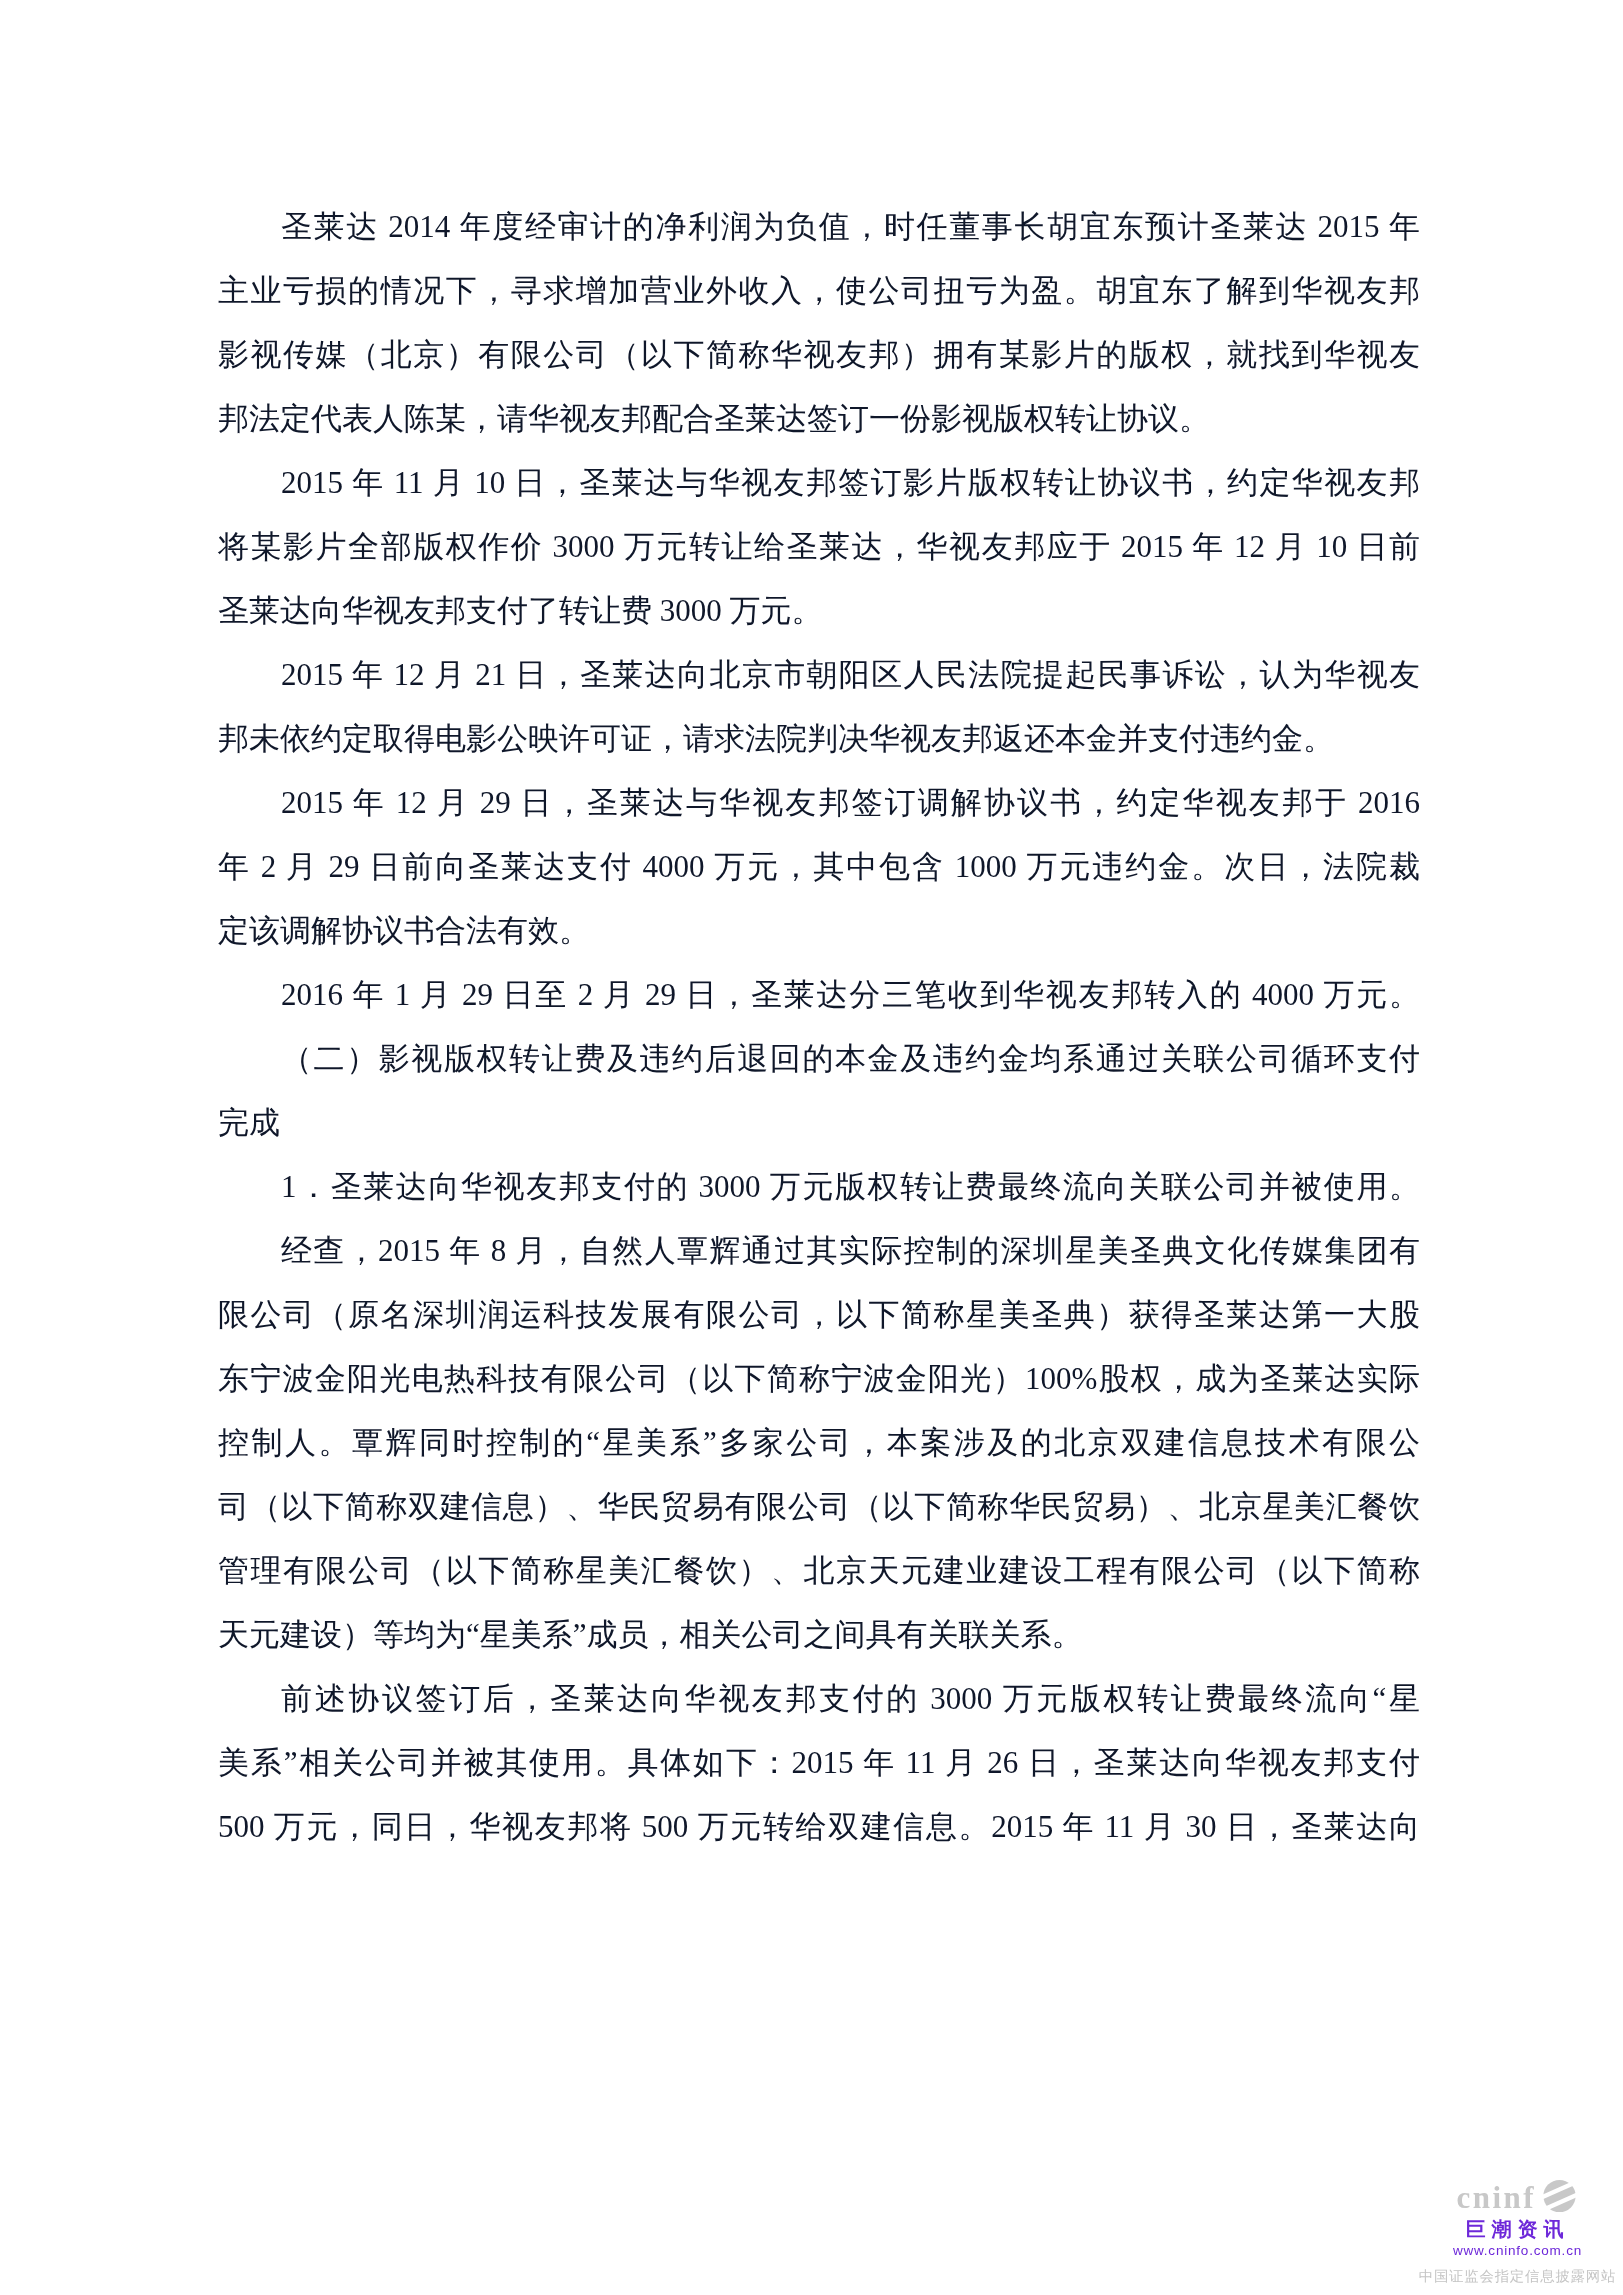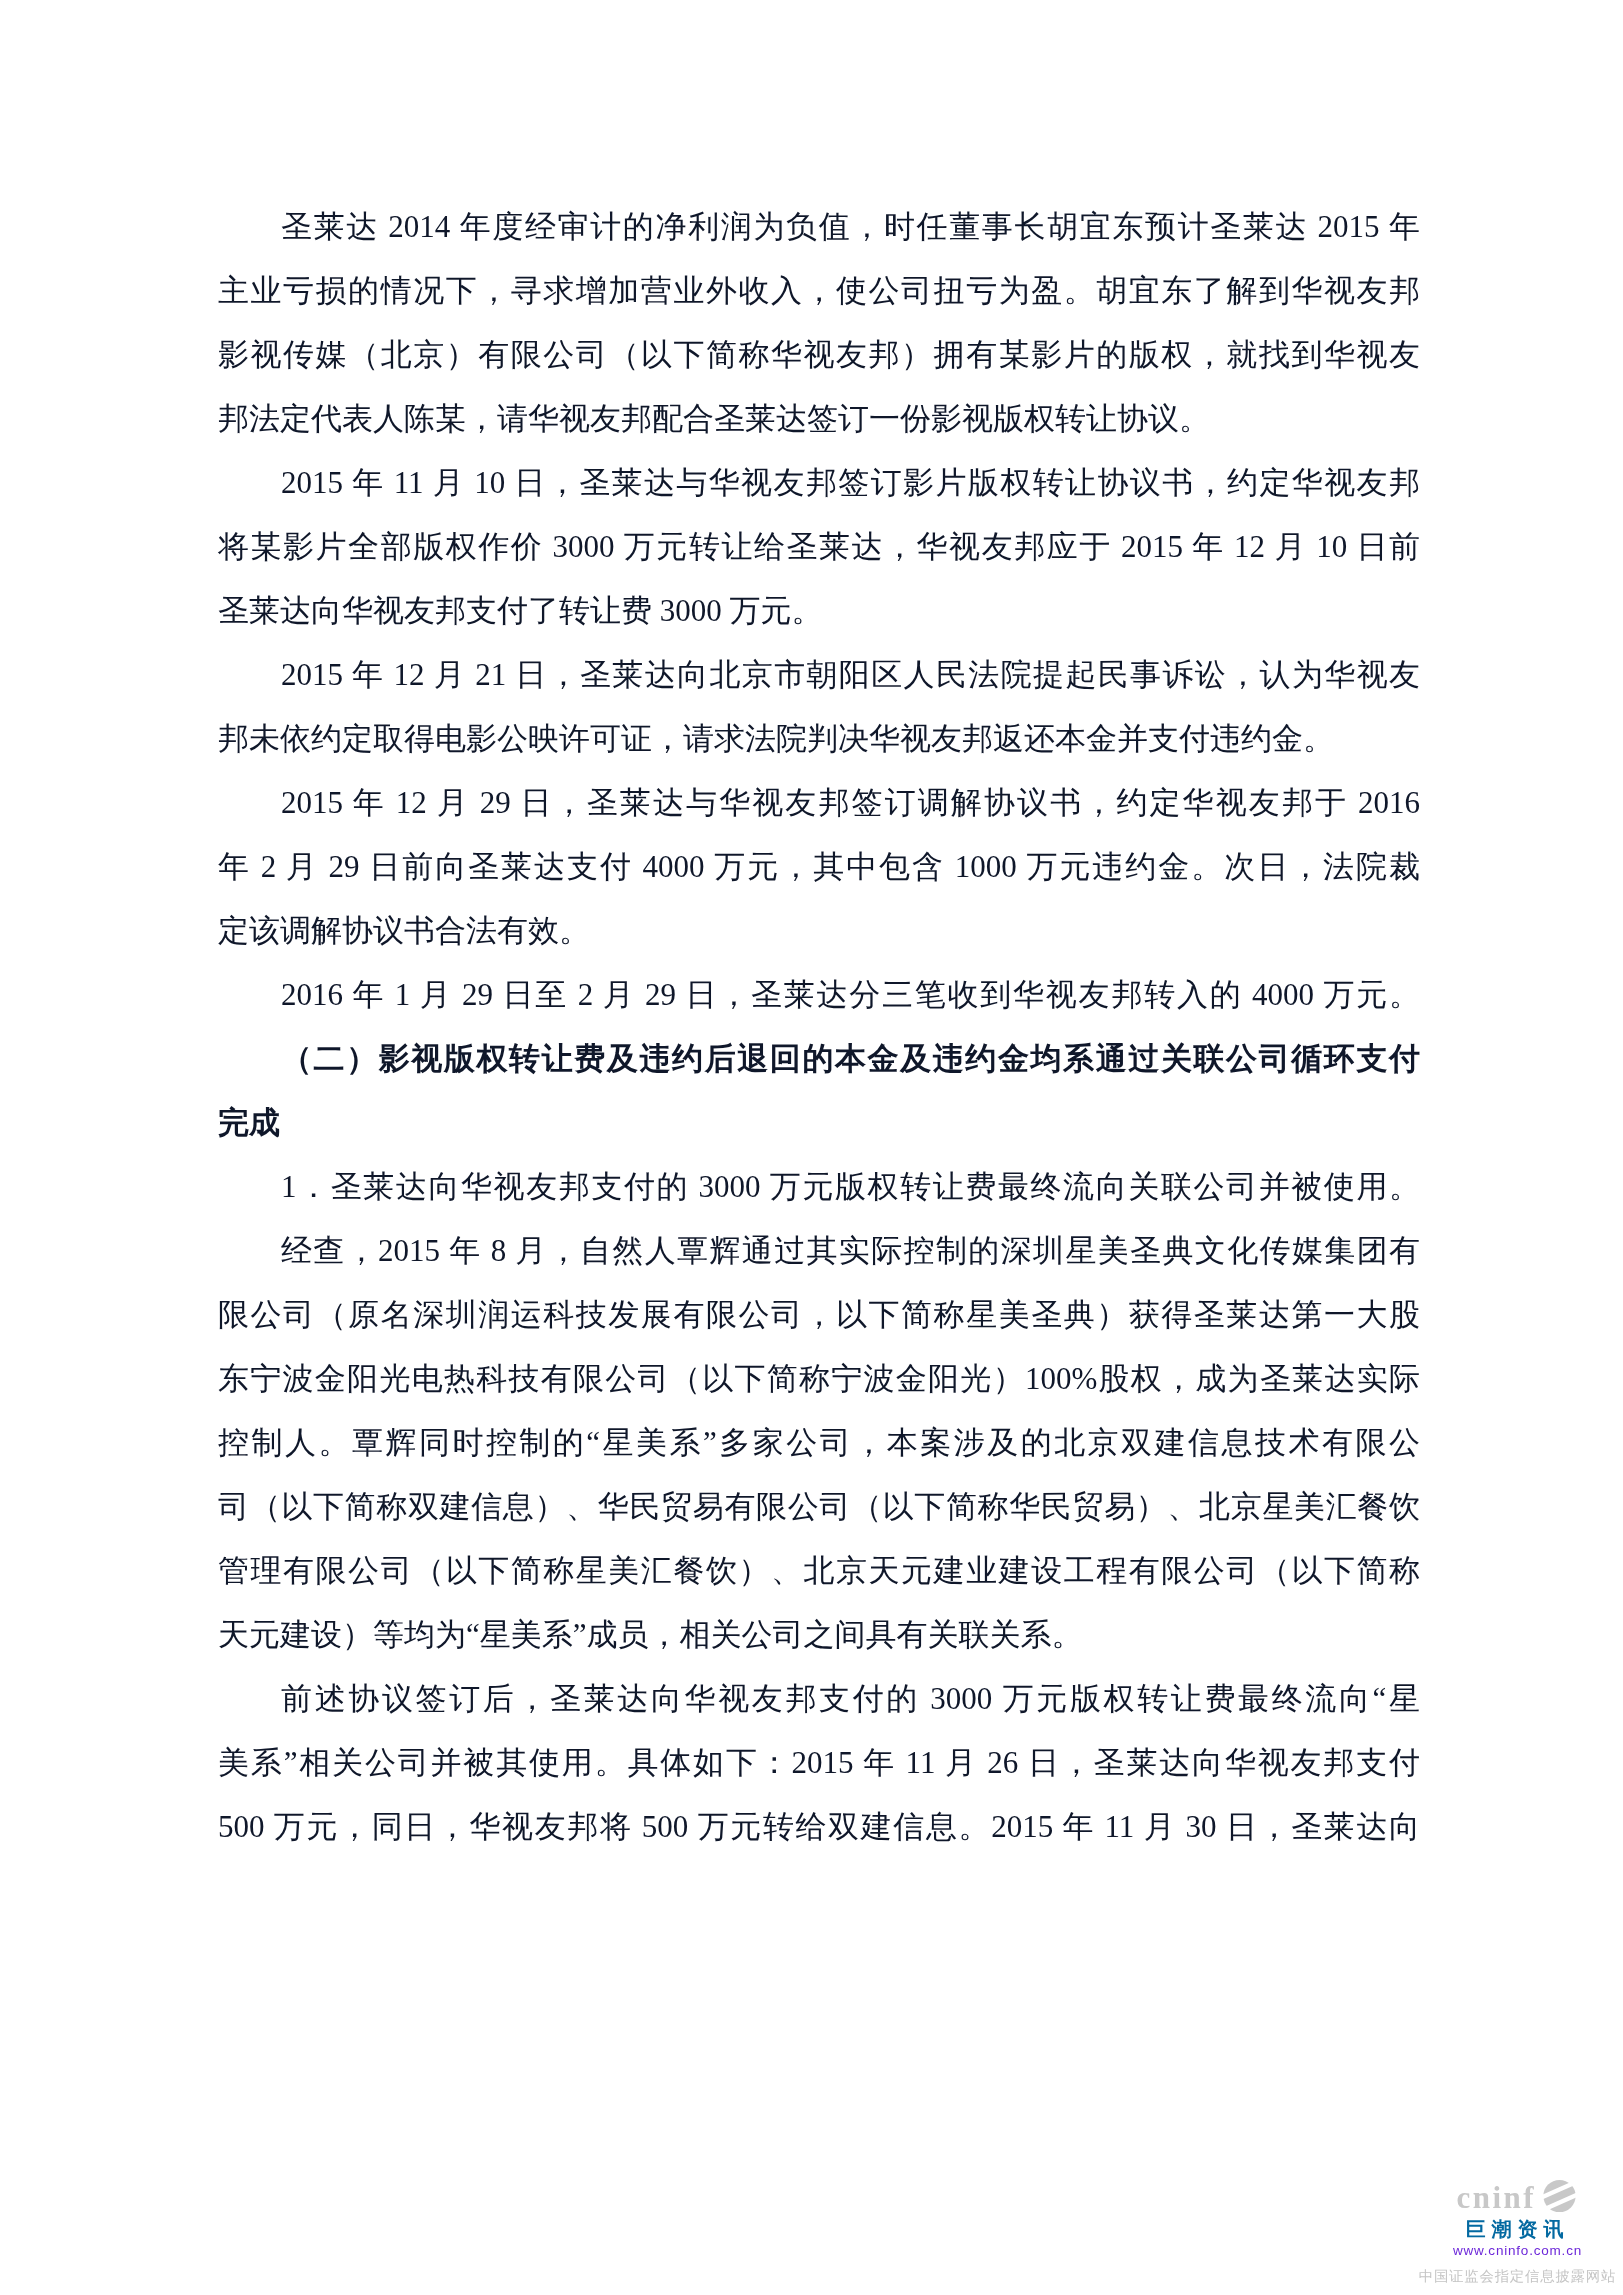--- a/index.html
+++ b/index.html
@@ -28,21 +28,21 @@
     height: 64px;
     line-height: 64px;
     font-size: 31px;
     text-align: justify;
     color: #0f172a;
   }
   .line.j { text-align-last: justify; }
   .line.nj { text-align-last: left; white-space: nowrap; }
   .line.ind { text-indent: 63px; }
   .p-heading .line {
-    font-weight: 700;
+    font-weight: 400;
     font-family: "Liberation Sans", "DejaVu Sans", sans-serif;
   }
   .watermark {
     position: absolute;
     right: 6.8px;
     bottom: 12px;
     text-align: center;
     font-family: "Liberation Sans", "DejaVu Sans", sans-serif;
     line-height: 1;
   }
@@ -56,21 +56,21 @@
     font-size: 31px;
     font-weight: 700;
     letter-spacing: 2.5px;
     color: #c8c8c8;
     font-family: Liberation Serif, serif;
   }
   .wm-brand {
     font-size: 20px;
     letter-spacing: 6px;
     margin-top: 2.5px;
-    color: #0369a1;
+    color: #6d28d9;
     font-weight: 700;
   }
   .wm-url {
     font-size: 13.5px;
     margin-top: 5px;
     letter-spacing: 0.8px;
     color: #6d28d9;
   }
   .wm-tagline {
     font-size: 14.4px;

